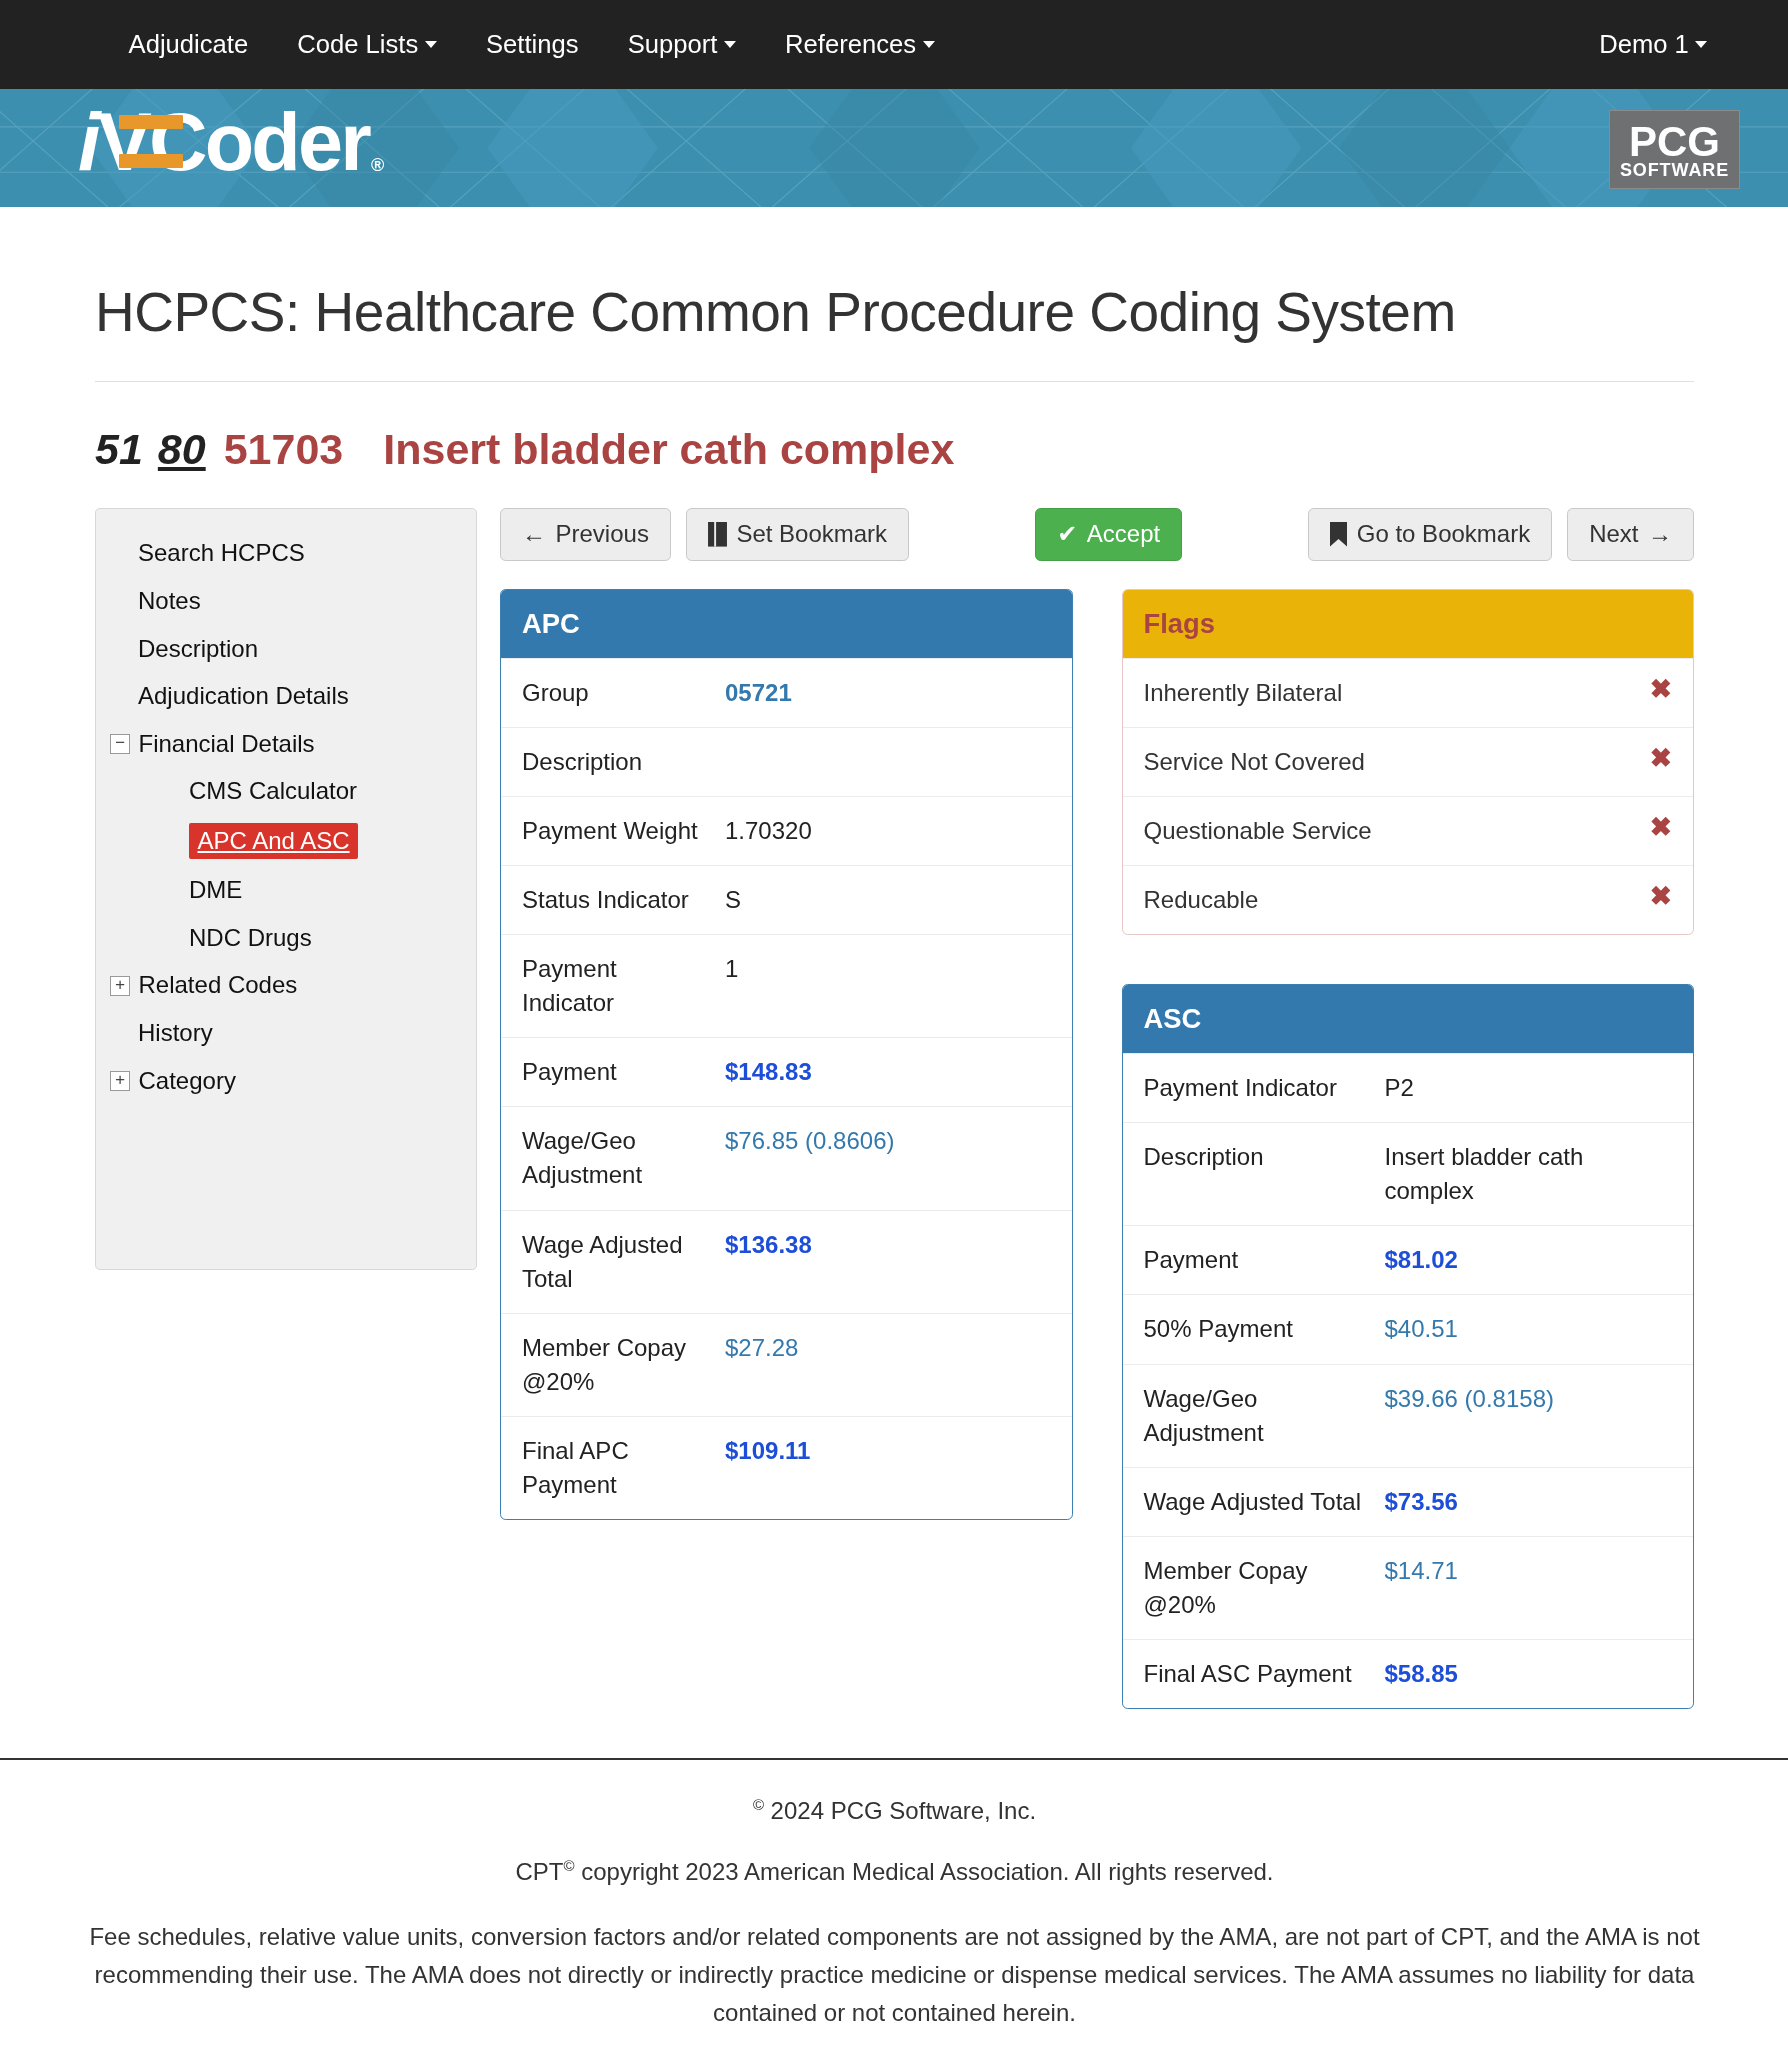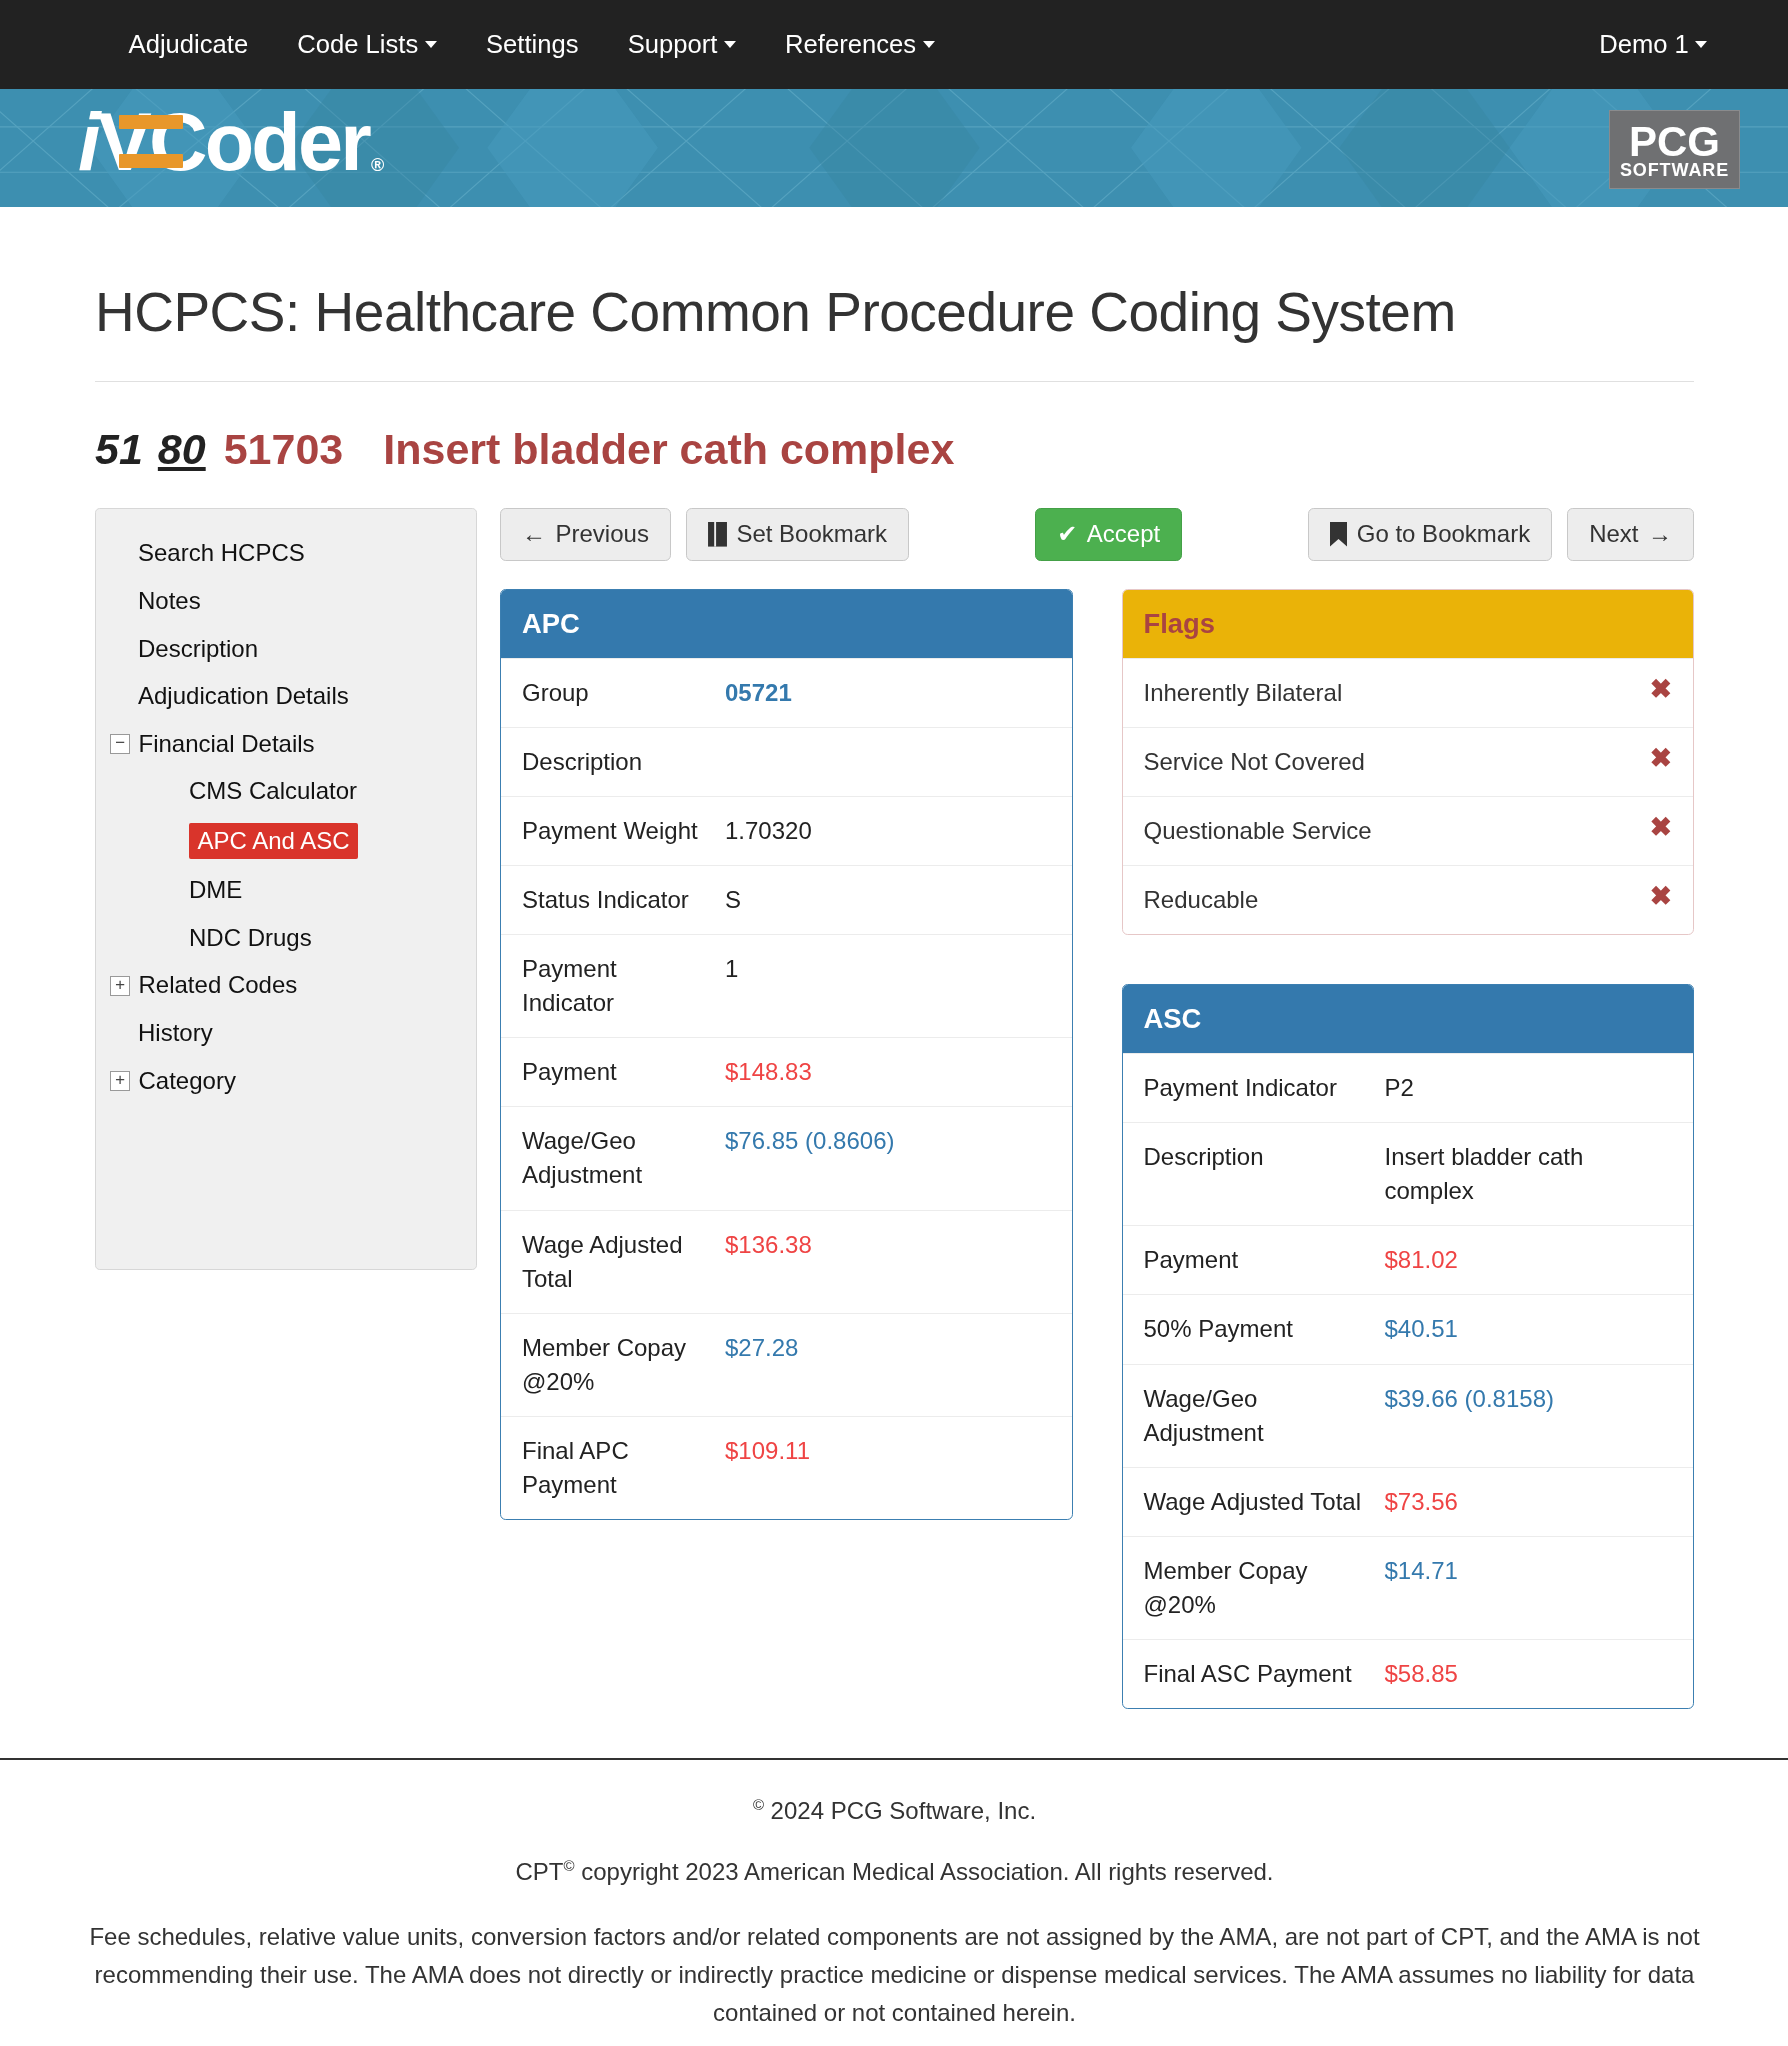--- a/index.html
+++ b/index.html
@@ -103,21 +103,21 @@
     padding:7.6px 0 7.6px 42px; cursor:pointer; line-height:1.35;
   }
   .side-item.lvl2{ padding-left:93px; }
   .side-toggle{
     width:20px; height:20px; border:0.9px solid #999999; background:#ffffff;
     display:inline-flex; align-items:center; justify-content:center;
     font-size:17px; line-height:1; color:#444444; margin-left:-28px;
     margin-right:8.5px; flex:0 0 20px; font-family:"Liberation Mono", monospace;
   }
   .side-item .side-label.active{
-    background:#d9342b; color:#ffffff; padding:1.9px 8.5px; border-radius:1.9px;
+    background:#d9342b; color:#ffffff; padding:1.9px 8.5px; border-radius:1.9px;text-decoration:underline;
   }
 
   .right-area{ flex:1; margin-left:23px; }
 
   
   .toolbar{ display:flex; align-items:center; height:53px; }
   .btn{
     display:inline-flex; align-items:center; gap:9.5px;
     height:53px; padding:0 21px;
     background:#ededed; border:0.9px solid #c8c8c8; border-radius:5.7px;
@@ -150,21 +150,21 @@
   .prow{
     display:flex; border-top:0.9px solid #ececec;
     padding:17px 21px; font-size:24px; line-height:1.42;
   }
   .prow:first-of-type{ border-top:none; }
   .pkey{ flex:0 0 203px; color:#222222; padding-right:13.2px; }
   .pkey-wide{ flex:0 0 241px; }
   .pval{ flex:1; color:#222222; min-width:0; }
   .v-blue{ color:#3479ad; }
   .v-blue-b{ color:#3479ad; font-weight:bold; }
-  .v-green{ color:#ef4444; font-weight:normal; }
+  .v-green{ color:#1d4ed8; font-weight:bold; }
   .x-mark{ margin-left:auto; color:#a94442; font-size:26.5px; font-weight:bold; line-height:1; }
 
   
   .footer-rule{ border-top:2.8px solid #333333; margin:0 0 0 0; }
   .footer{ padding:36px 85px 0 85px; text-align:center; }
   .f-line{ font-size:24px; color:#333333; margin-bottom:32px; }
   .f-sup{ font-size:15px; vertical-align:super; }
   .f-para{ font-size:24px; color:#333333; line-height:1.58; }
 </style>
 </head>

